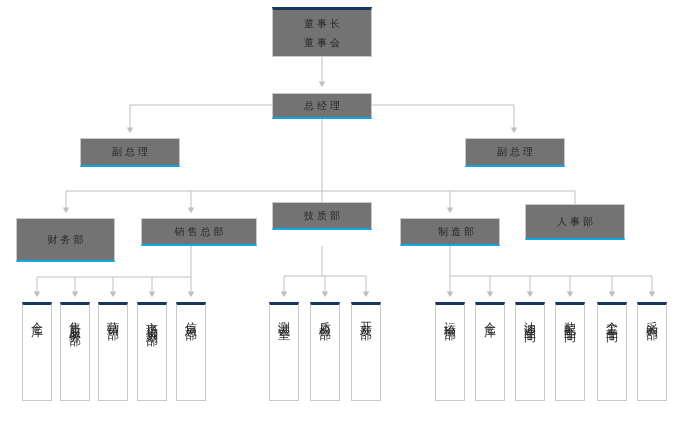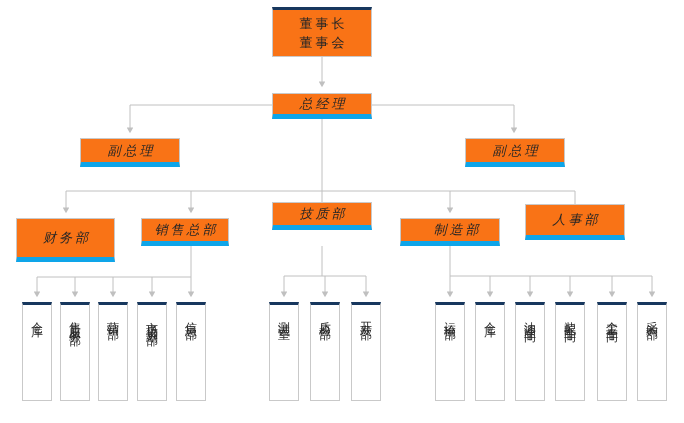--- a/index.html
+++ b/index.html
@@ -8,32 +8,32 @@
     width:684px;height:423px;
     background:#ffffff;
     font-family:"Liberation Sans","DejaVu Sans",sans-serif;
     color:#262626;
     overflow:hidden;
   }
   .connectors{position:absolute;left:0;top:0;pointer-events:none;}
   .box{
     position:absolute;
     box-sizing:border-box;
-    background:#f97316;
+    background:#737373;
     border:1px solid #c9c9c9;
     display:flex;
     align-items:center;
     justify-content:center;
-    font-size:13px;
+    font-size:10px;
     letter-spacing:3px;
     text-indent:3px;
     white-space:nowrap;
   }
   .accent-top{border-top:3px solid #17375e;}
-  .accent-bottom{border-bottom:5px solid #0ea5e9;font-style:italic;}
+  .accent-bottom{border-bottom:2px solid #0ea5e9;}
   .two-line{flex-direction:column;line-height:19px;}
   .leaf{
     position:absolute;
     box-sizing:border-box;
     background:#ffffff;
     border:1px solid #c9c9c9;
     border-top:3px solid #17375e;
     width:30px;height:99px;
     display:flex;
     justify-content:center;
@@ -94,21 +94,21 @@
     <div>董事长</div>
     <div>董事会</div>
   </div>
 
   <div class="box accent-bottom" style="left:272px;top:93px;width:100px;height:26px;">总经理</div>
 
   <div class="box accent-bottom" style="left:80px;top:138px;width:100px;height:29px;">副总理</div>
   <div class="box accent-bottom" style="left:465px;top:138px;width:100px;height:29px;">副总理</div>
 
   <div class="box accent-bottom" style="left:16px;top:218px;width:99px;height:44px;">财务部</div>
-  <div class="box accent-bottom" style="left:141px;top:218px;width:88px;height:28px;">销售总部</div>
+  <div class="box accent-bottom" style="left:141px;top:218px;width:116px;height:28px;">销售总部</div>
   <div class="box accent-bottom" style="left:272px;top:202px;width:100px;height:28px;">技质部</div>
   <div class="box accent-bottom" style="left:400px;top:218px;width:100px;height:28px;padding-left:12px;">制造部</div>
   <div class="box accent-bottom" style="left:525px;top:204px;width:100px;height:36px;">人事部</div>
 
   <div class="leaf" style="left:22px;top:302px;">
     <span>仓库</span>
   </div>
   <div class="leaf" style="left:60px;top:302px;">
     <span>售后服务部</span>
   </div>

